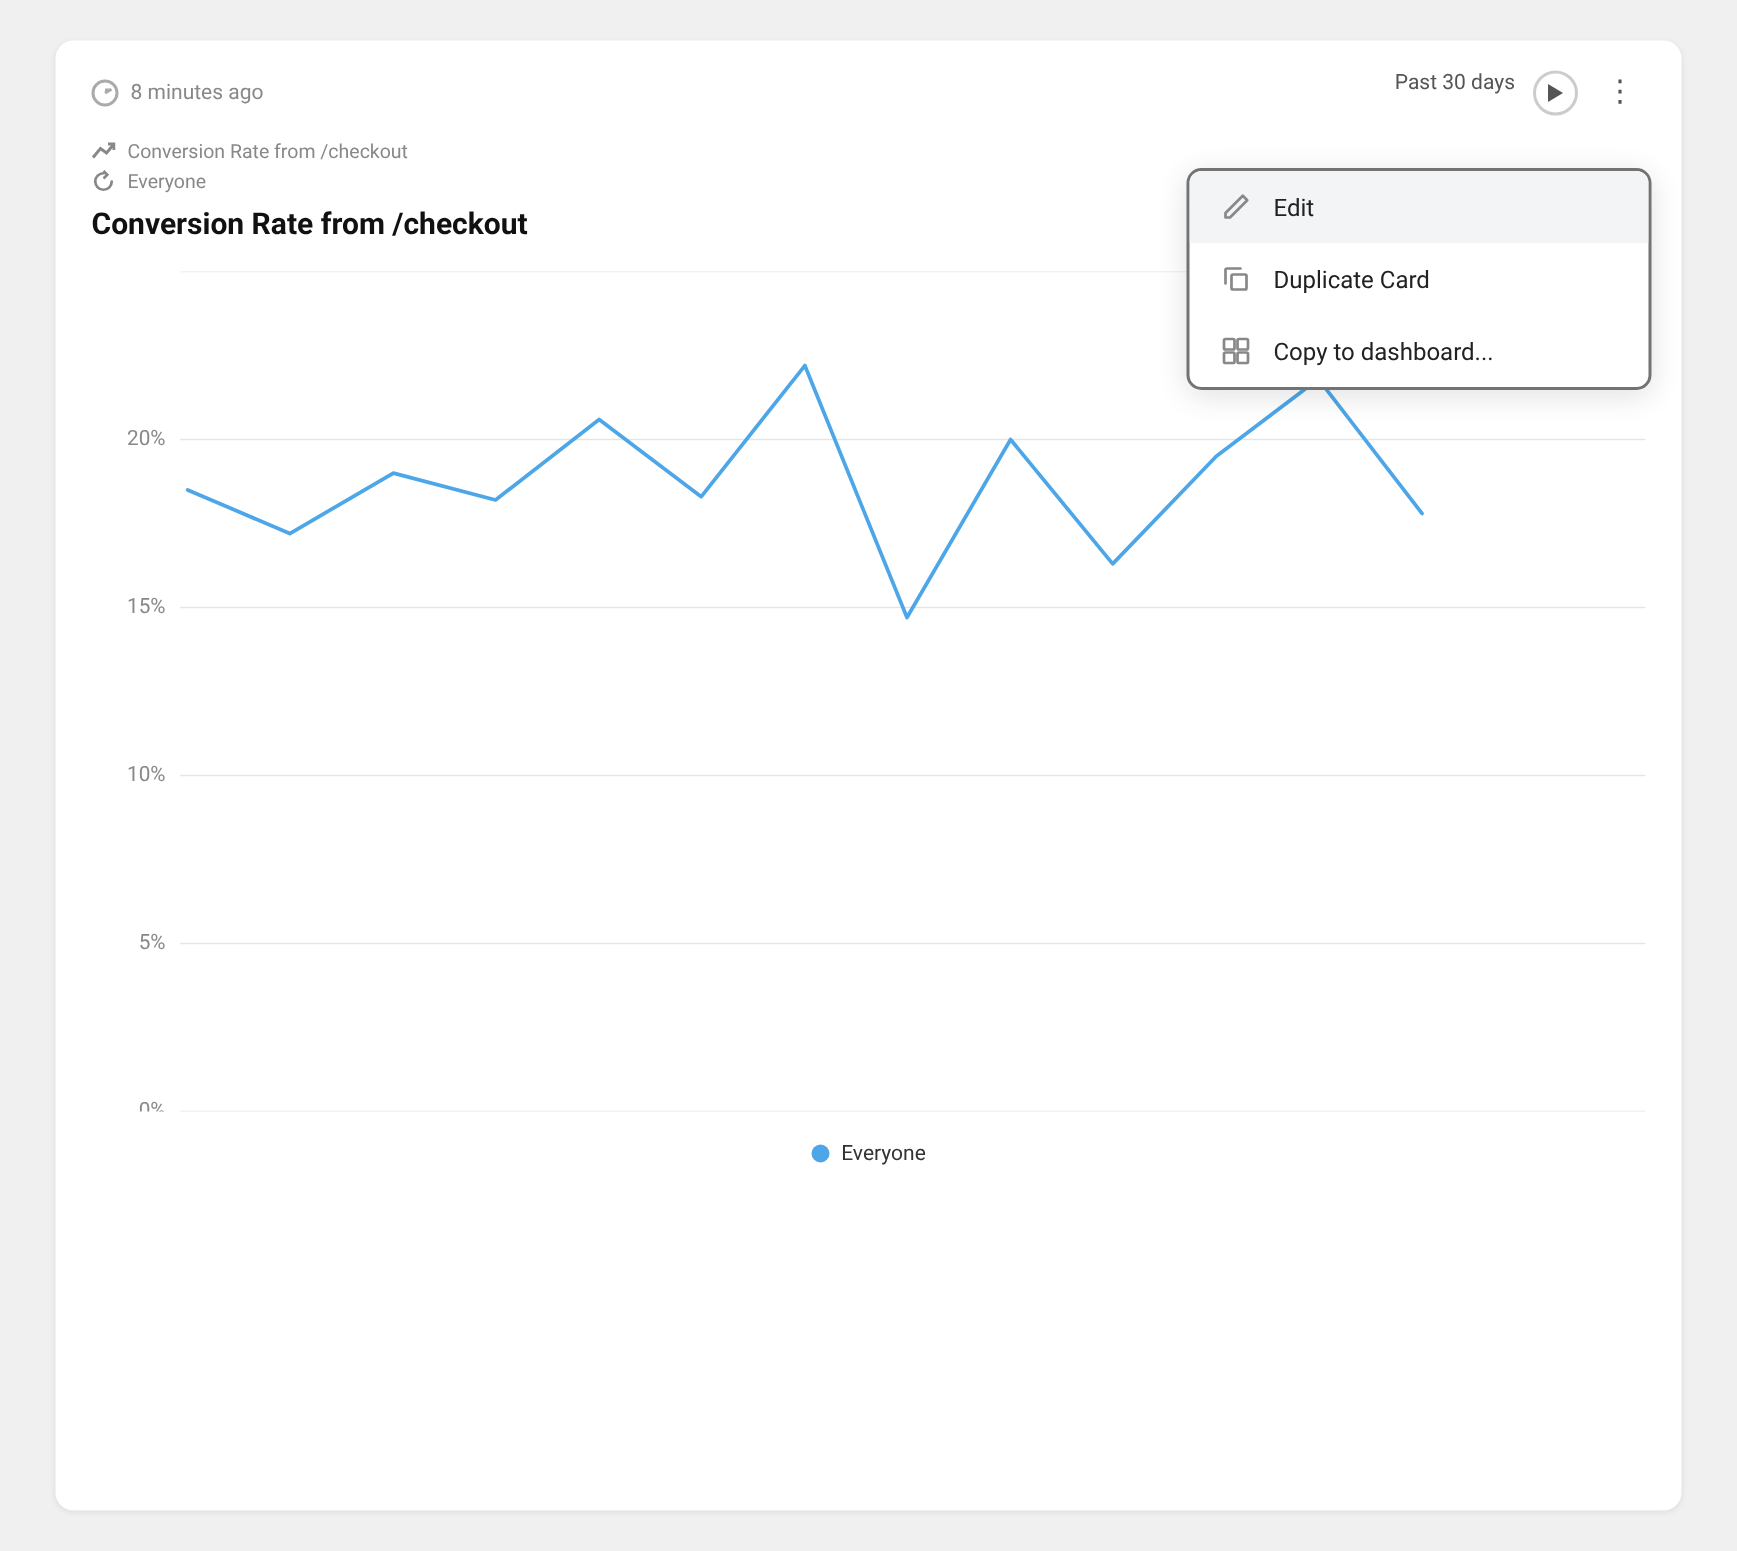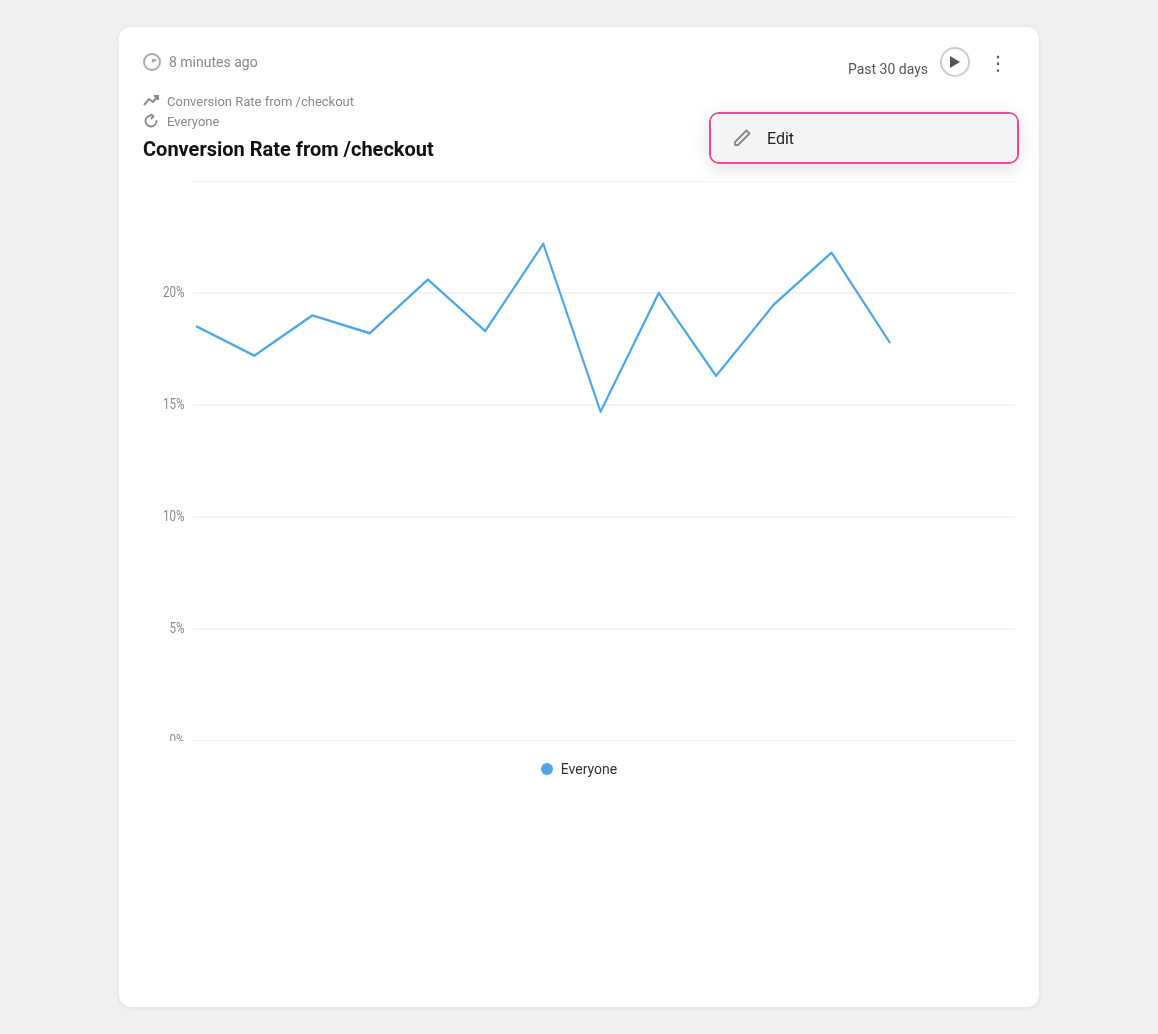--- a/index.html
+++ b/index.html
@@ -7,21 +7,21 @@
       background: #f0f0f0;
       font-family: -apple-system, BlinkMacSystemFont, 'Segoe UI', Roboto, sans-serif;
       display: flex;
       justify-content: center;
       align-items: center;
       min-height: 100vh;
     }
     .card {
       background: #fff;
       border-radius: 12px;
-      width: 920px;
+      width: 1084px;
       min-height: 980px;
       padding: 20px 24px 20px;
       position: relative;
       box-shadow: 0 1px 4px rgba(0,0,0,0.08);
     }
     .card-header {
       display: flex;
       align-items: center;
       justify-content: space-between;
       margin-bottom: 16px;
@@ -53,21 +53,21 @@
     .clock-icon::before {
       content: '';
       position: absolute;
       top: 30%; left: 50%;
       width: 3px; height: 2px;
       background: #aaa;
       transform-origin: left center;
     }
     .header-right {
       display: flex;
-      align-items: flex-end;
+      align-items: flex-start;
       gap: 12px;
     }
     .time-range {
       color: #555;
       font-size: 14px;
     }
     .play-btn {
       width: 30px; height: 30px;
       border-radius: 50%;
       border: 2px solid #ccc;
@@ -134,21 +134,21 @@
       background: #4da6e8;
       display: inline-block;
     }
 
     
     .dropdown-menu {
       position: absolute;
       top: 85px;
       right: 20px;
       background: #fff;
-      border: 2px solid #ec4899;
+      border: 2px solid #737373;
       border-radius: 10px;
       width: 310px;
       box-shadow: 0 4px 20px rgba(0,0,0,0.12);
       z-index: 100;
       overflow: hidden;
     }
     .menu-item {
       display: flex;
       align-items: center;
       gap: 14px;
@@ -274,19 +274,39 @@
     <div class="menu-item active">
       <span class="menu-icon">
         <svg viewBox="0 0 20 20" fill="none" stroke="#888" stroke-width="1.8" stroke-linecap="round" stroke-linejoin="round">
           <path d="M14.5 2.5l3 3L6 17H3v-3L14.5 2.5z"></path>
         </svg>
       </span>
       <span>Edit</span>
     </div>
 
 
-
+    <div class="menu-item">
+      <span class="menu-icon">
+        <svg viewBox="0 0 20 20" fill="none" stroke="#888" stroke-width="1.8" stroke-linecap="round" stroke-linejoin="round">
+          <rect x="7" y="7" width="10" height="10" rx="1"></rect>
+          <path d="M3 13V4a1 1 0 0 1 1-1h9"></path>
+        </svg>
+      </span>
+      <span>Duplicate Card</span>
+    </div>
+
+    <div class="menu-item">
+      <span class="menu-icon">
+        <svg viewBox="0 0 20 20" fill="none" stroke="#888" stroke-width="1.8" stroke-linecap="round" stroke-linejoin="round">
+          <rect x="2" y="2" width="7" height="7" rx="1"></rect>
+          <rect x="11" y="2" width="7" height="7" rx="1"></rect>
+          <rect x="2" y="11" width="7" height="7" rx="1"></rect>
+          <rect x="11" y="11" width="7" height="7" rx="1"></rect>
+        </svg>
+      </span>
+      <span>Copy to dashboard...</span>
+    </div>
 
 
 
   </div>
 
 </div>
 
 </body></html>

